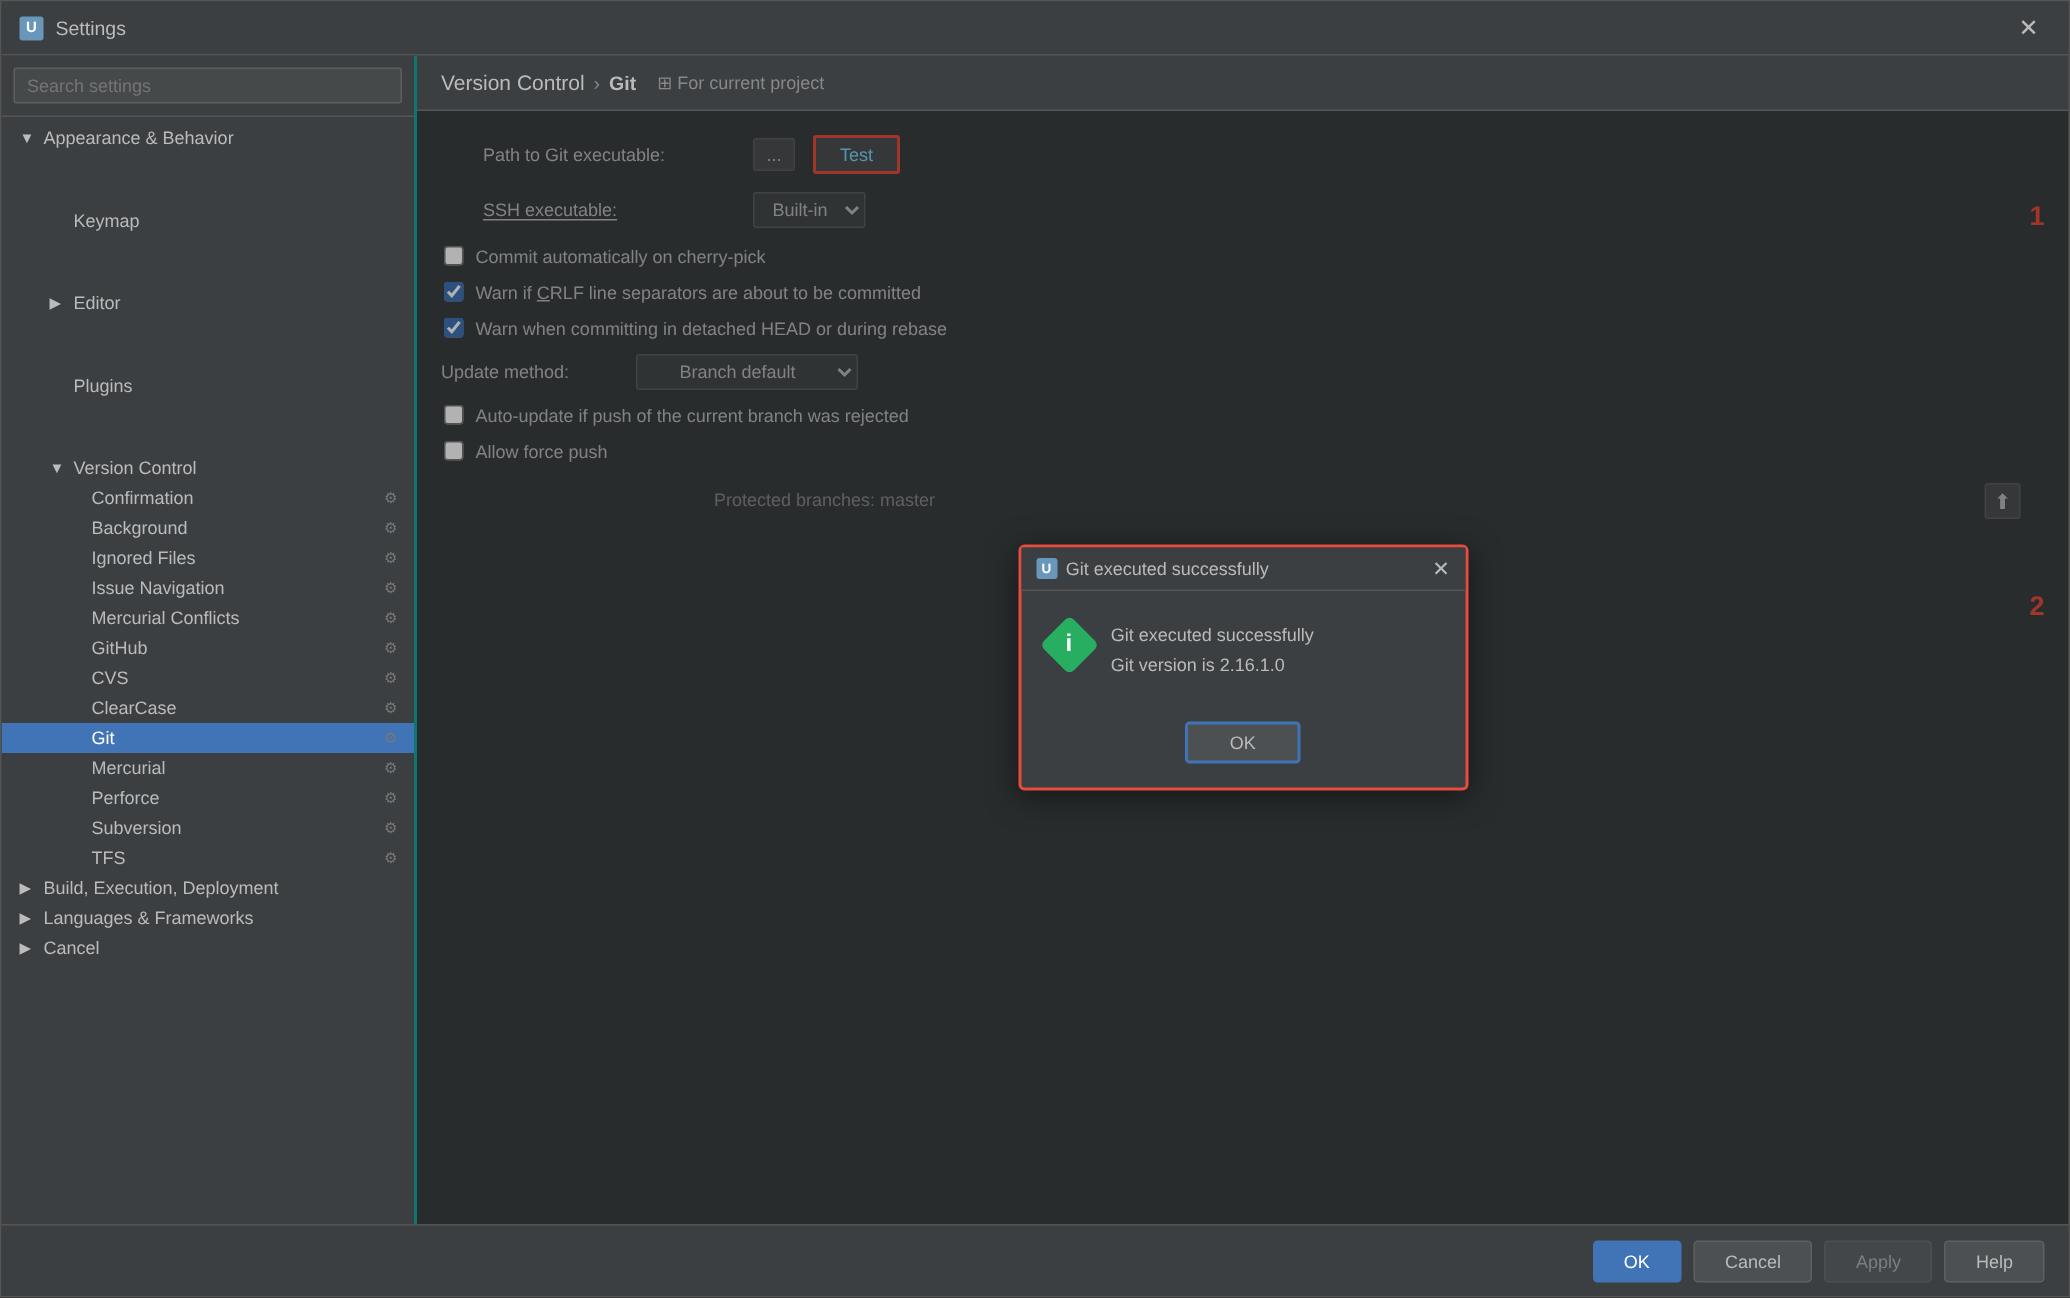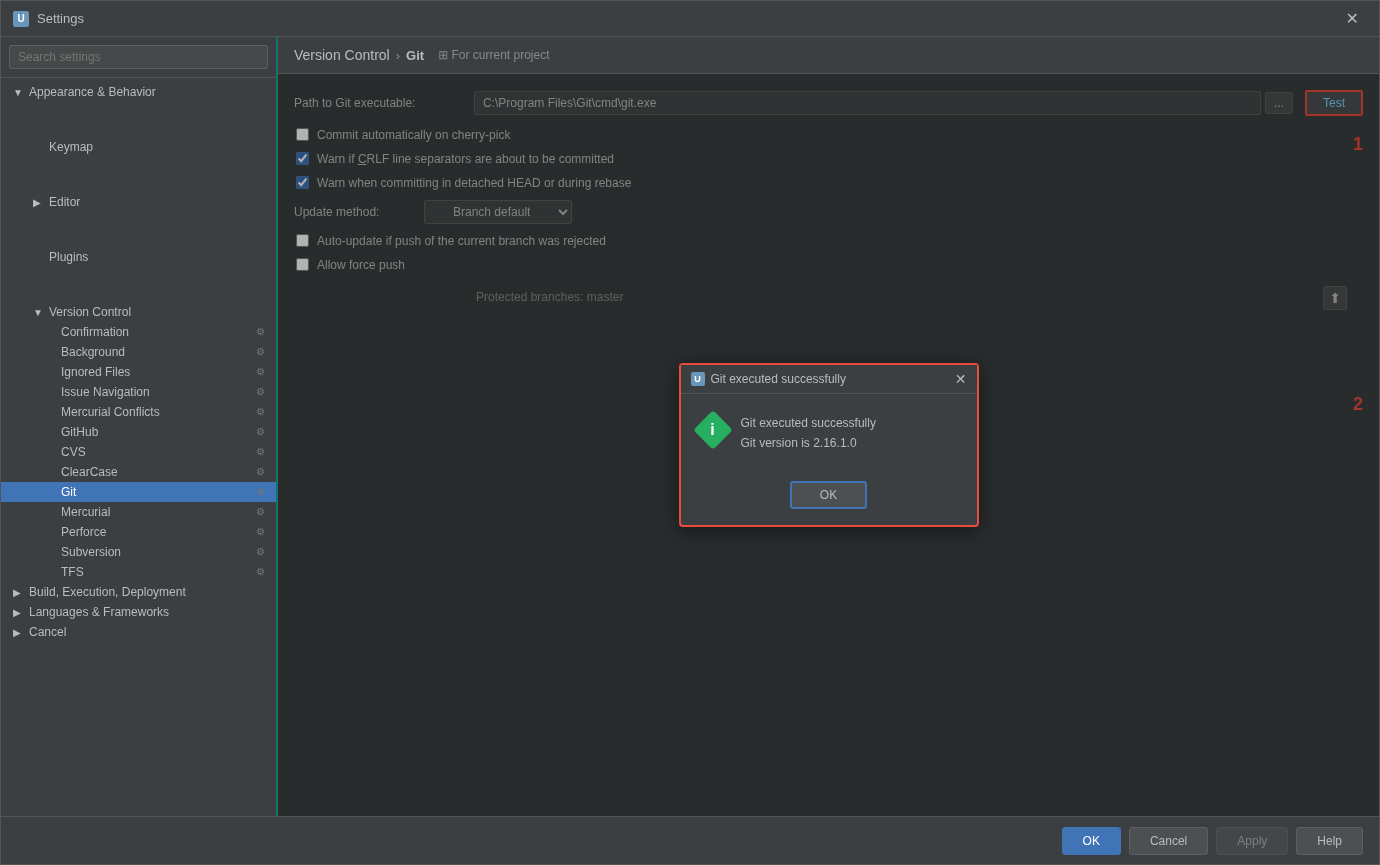--- a/index.html
+++ b/index.html
@@ -178,20 +178,21 @@
       display: flex;
       align-items: center;
       margin-bottom: 12px;
     }
 
     .form-label {
       width: 180px;
       color: #bbb;
       font-size: 12px;
       flex-shrink: 0;
+      margin-left: 28px;
     }
 
     .form-label.underline span {
       text-decoration: underline;
       text-underline-offset: 2px;
     }
 
     .path-input-wrapper {
       flex: 1;
       display: flex;
@@ -627,26 +628,34 @@
         <span class="breadcrumb-sep">›</span>
         <span class="breadcrumb-current">Git</span>
         <span class="project-tag">⊞ For current project</span>
       </div>
 
       <div class="panel-body">
 
         <div class="form-row">
           <span class="form-label">Path to Git executable:</span>
           <div class="path-input-wrapper">
-            <input class="path-input" type="text" value="C:\Program Files\Git\cmd\git.exe" style="">
             <button class="browse-btn">...</button>
             <button class="test-btn">Test</button>
           </div>
         </div>
 
+        <div class="form-row">
+          <span class="form-label underline">
+            <span>SSH executable:</span>
+          </span>
+          <select class="ssh-select">
+            <option>Built-in</option>
+            <option>Native</option>
+          </select>
+        </div>
 
         <div class="checkbox-row">
           <input type="checkbox" style="">
           <span class="checkbox-label">Commit automatically on cherry-pick</span>
         </div>
 
         <div class="checkbox-row">
           <input type="checkbox" checked="" style="">
           <span class="checkbox-label">Warn if <span style="text-decoration:underline">C</span>RLF line separators are about to be committed</span>
         </div>

